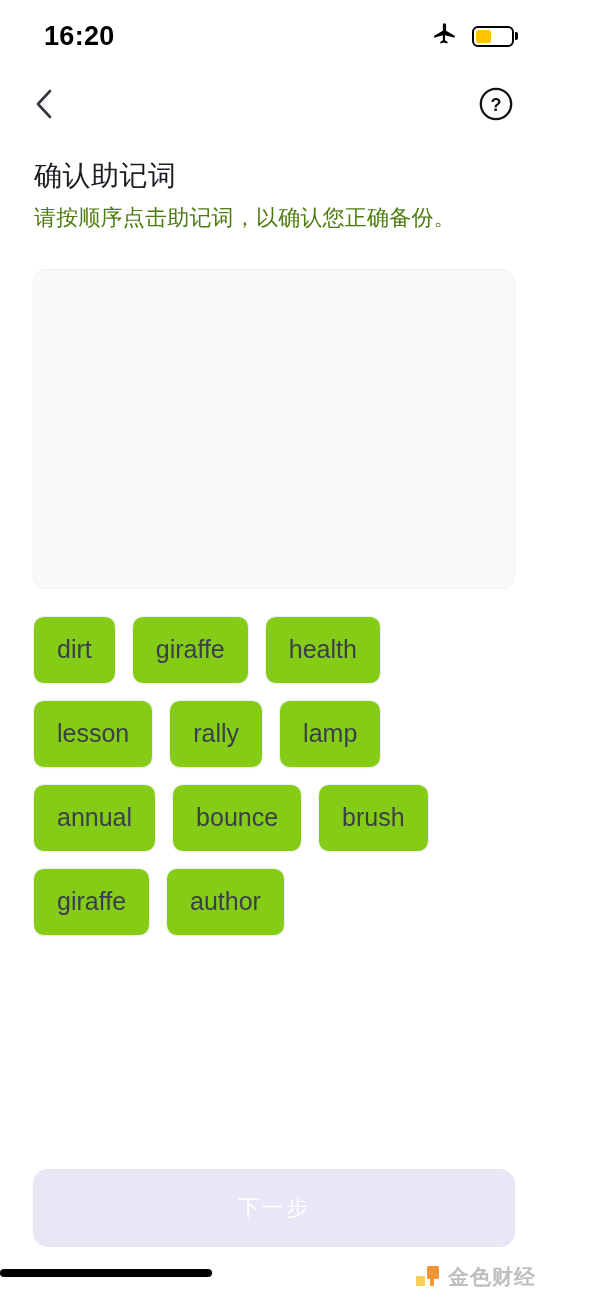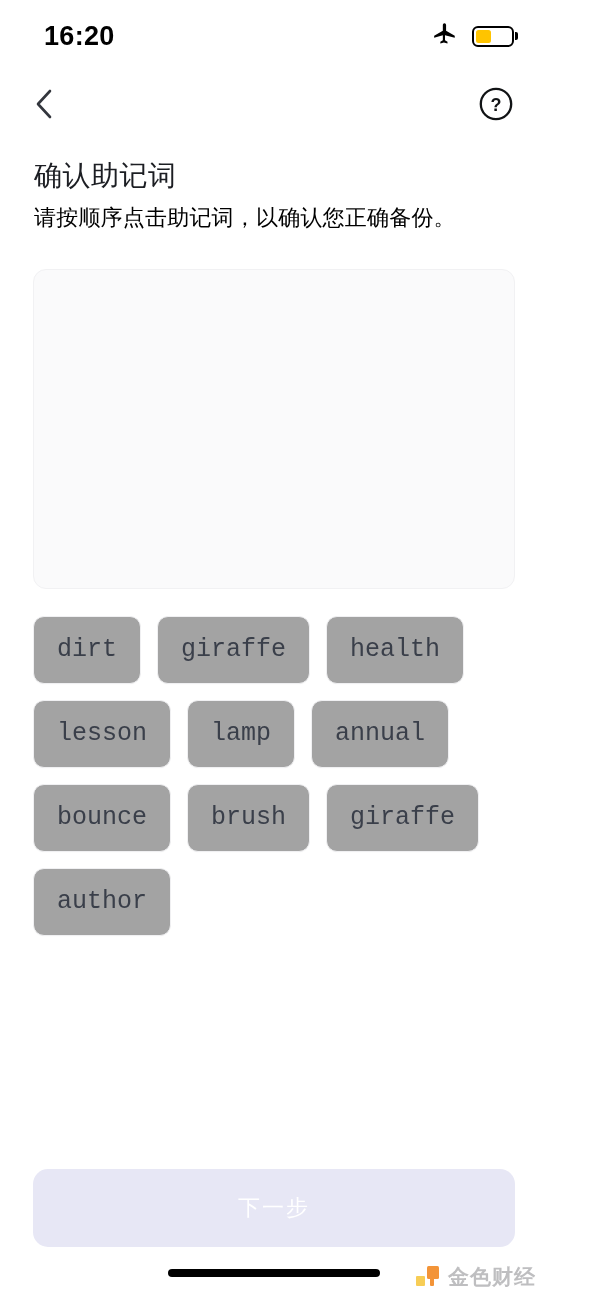--- a/index.html
+++ b/index.html
@@ -101,21 +101,21 @@
   .page-title {
     font-size: 28px;
     font-weight: normal;
     color: #1c1e23;
     line-height: 1.25;
     letter-spacing: 0.5px;
   }
   .page-subtitle {
     margin-top: 11px;
     font-size: 22px;
-    color: #000000;
+    color: #4d7c0f;
     line-height: 1.3;
     letter-spacing: 0.2px;
   }
 
   
   .answer-box {
     margin: 36px 33px 0 33px;
     height: 320px;
     background: #fafafb;
     border: 1px solid #f1f1f3;
@@ -133,29 +133,28 @@
     display: flex;
     flex-wrap: wrap;
     gap: 16px 16px;
   }
   .word-chip {
     min-height: 68px;
     padding: 4px 23px;
     display: flex;
     align-items: center;
     justify-content: center;
-    background: #a3a3a3;
+    background: #84cc16;
     border: 1px solid #f0f0f2;
     border-radius: 11px;
     font-size: 25px;
     color: #3a3f4a;
     cursor: pointer;
     white-space: nowrap;
     box-shadow: 0 1px 1px rgba(0,0,0,0.012);
-    font-family: Liberation Mono, monospace;
   }
 
   
   .spacer { flex: 1 1 auto; }
 
   .next-button {
     margin: 0 33px;
     height: 78px;
     flex: 0 0 78px;
     background: #e7e7f5;
@@ -171,21 +170,21 @@
     justify-content: center;
   }
 
   
   .bottom-bar {
     height: 52px;
     flex: 0 0 52px;
     position: relative;
     display: flex;
     align-items: center;
-    justify-content: center;
+    justify-content: flex-start;
   }
   .home-indicator {
     width: 212px;
     height: 8px;
     background: #000000;
     border-radius: 5px;
   }
   .watermark {
     position: absolute;
     right: 12px;
@@ -245,20 +244,21 @@
     <p class="page-subtitle">请按顺序点击助记词，以确认您正确备份。</p>
   </div>
 
   <div class="answer-box" id="answer-box"></div>
 
   <div class="word-bank" id="word-bank">
       <div class="word-chip">dirt</div>
       <div class="word-chip">giraffe</div>
       <div class="word-chip">health</div>
       <div class="word-chip">lesson</div>
+      <div class="word-chip">rally</div>
       <div class="word-chip">lamp</div>
       <div class="word-chip">annual</div>
       <div class="word-chip">bounce</div>
       <div class="word-chip">brush</div>
       <div class="word-chip">giraffe</div>
       <div class="word-chip">author</div>
     </div>
 
   <div class="spacer"></div>
 

